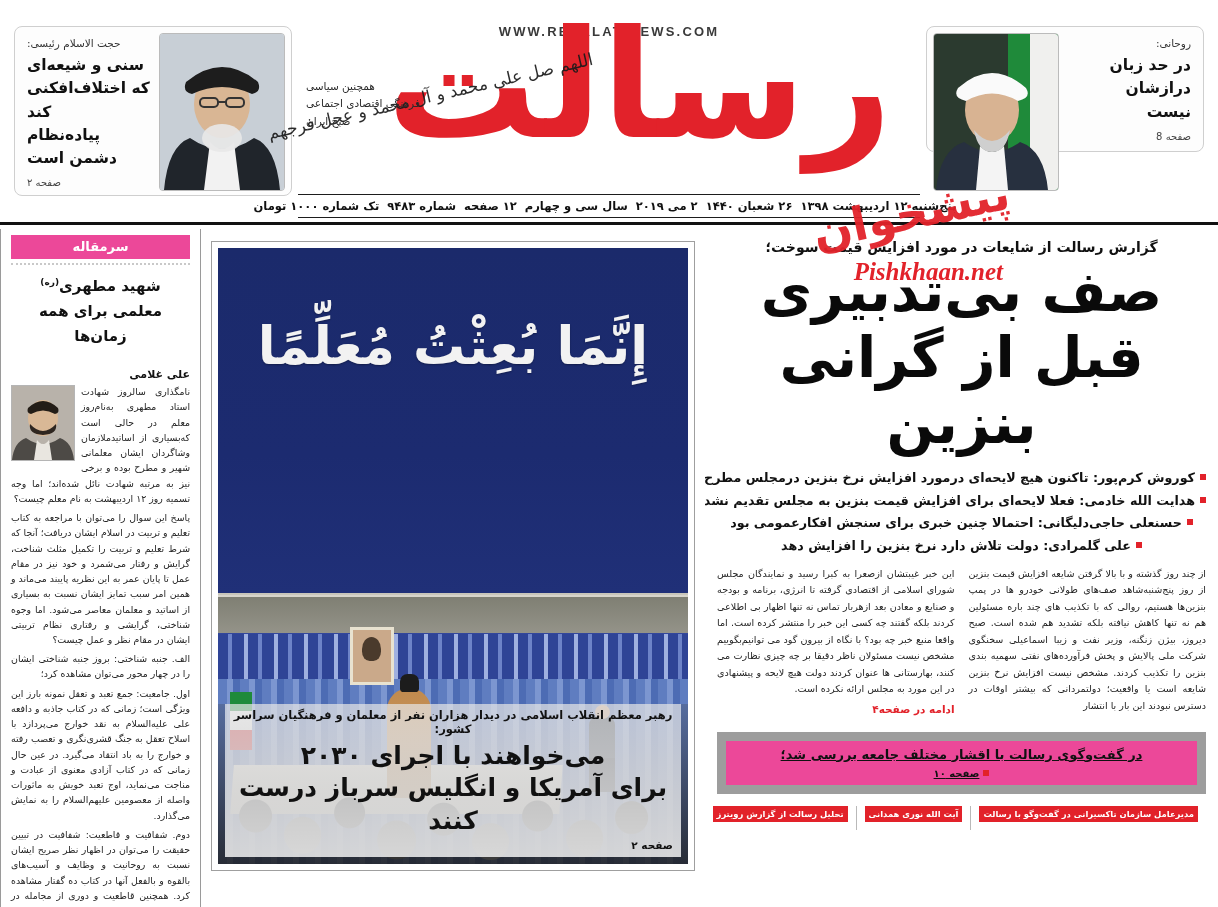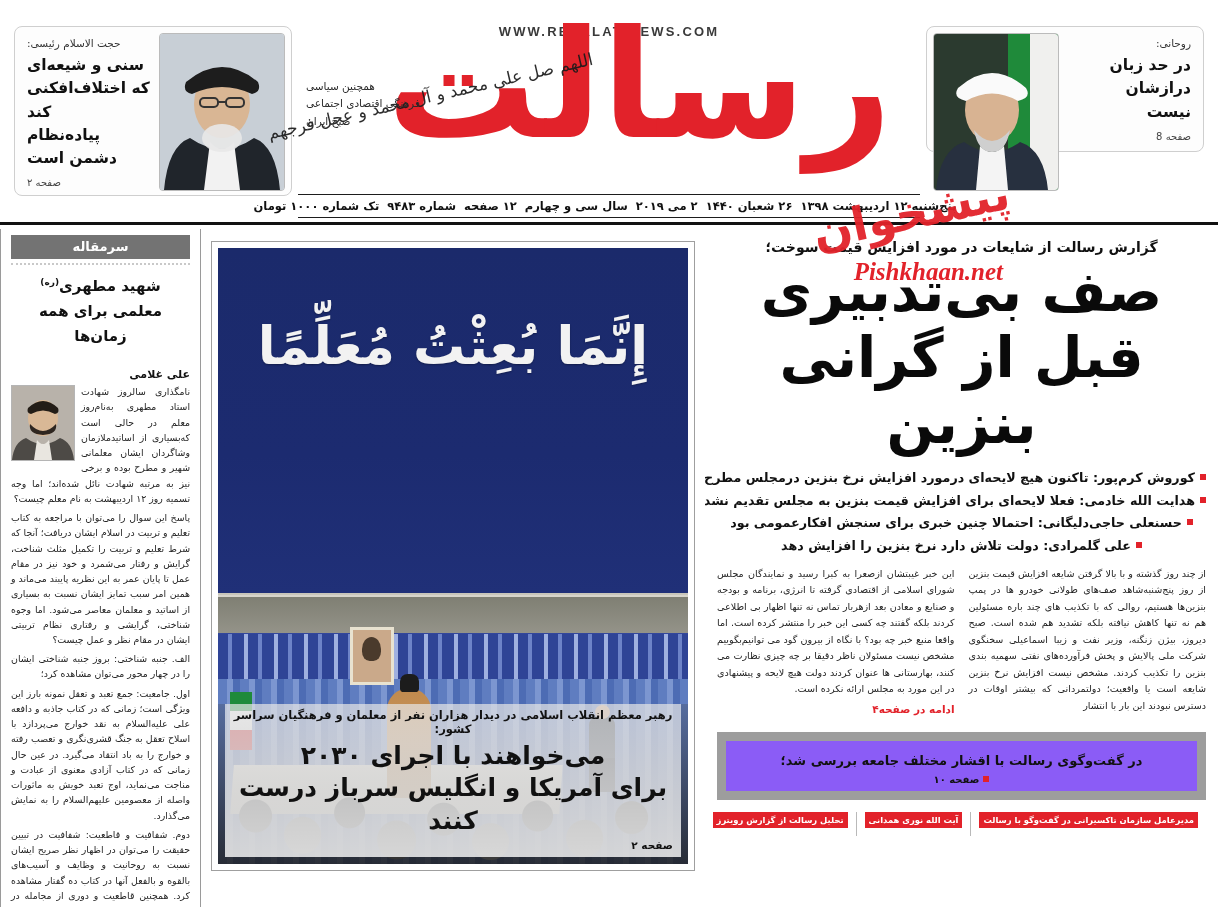--- a/index.html
+++ b/index.html
@@ -215,21 +215,21 @@
   .editorial {
     width: 200px;
     flex: none;
     border-left: 1px solid #9a9a9a;
     padding: 6px 10px 0 10px;
     box-sizing: border-box;
     direction: rtl;
     overflow: hidden;
   }
   .ed-banner {
-    background: #737373;
+    background: #ec4899;
     color: #fff;
     text-align: center;
     font-size: 13px;
     font-weight: bold;
     padding: 4px 0 5px;
     letter-spacing: .5px;
   }
   .ed-dotline {
     border-bottom: 2px dotted #c9c9c9;
     margin: 4px 0 9px;
@@ -504,24 +504,25 @@
     font-weight: bold;
     font-size: 10.5px;
     float: right;
     margin-top: 2px;
   }
 
   
   .second-box {
     margin-top: 14px;
     border: 9px solid #9d9d9d;
-    background: #8b5cf6;
-    padding: 12px 12px 6px;
+    background: #ec4899;
+    padding: 6px 12px 6px;
     box-sizing: border-box;
     position: relative;
+    text-decoration: underline;
   }
   .sb-kicker {
     text-align: center;
     font-size: 13px;
     font-weight: bold;
     color: #111;
     margin-bottom: 5px;
   }
   .sb-head {
     text-align: center;

